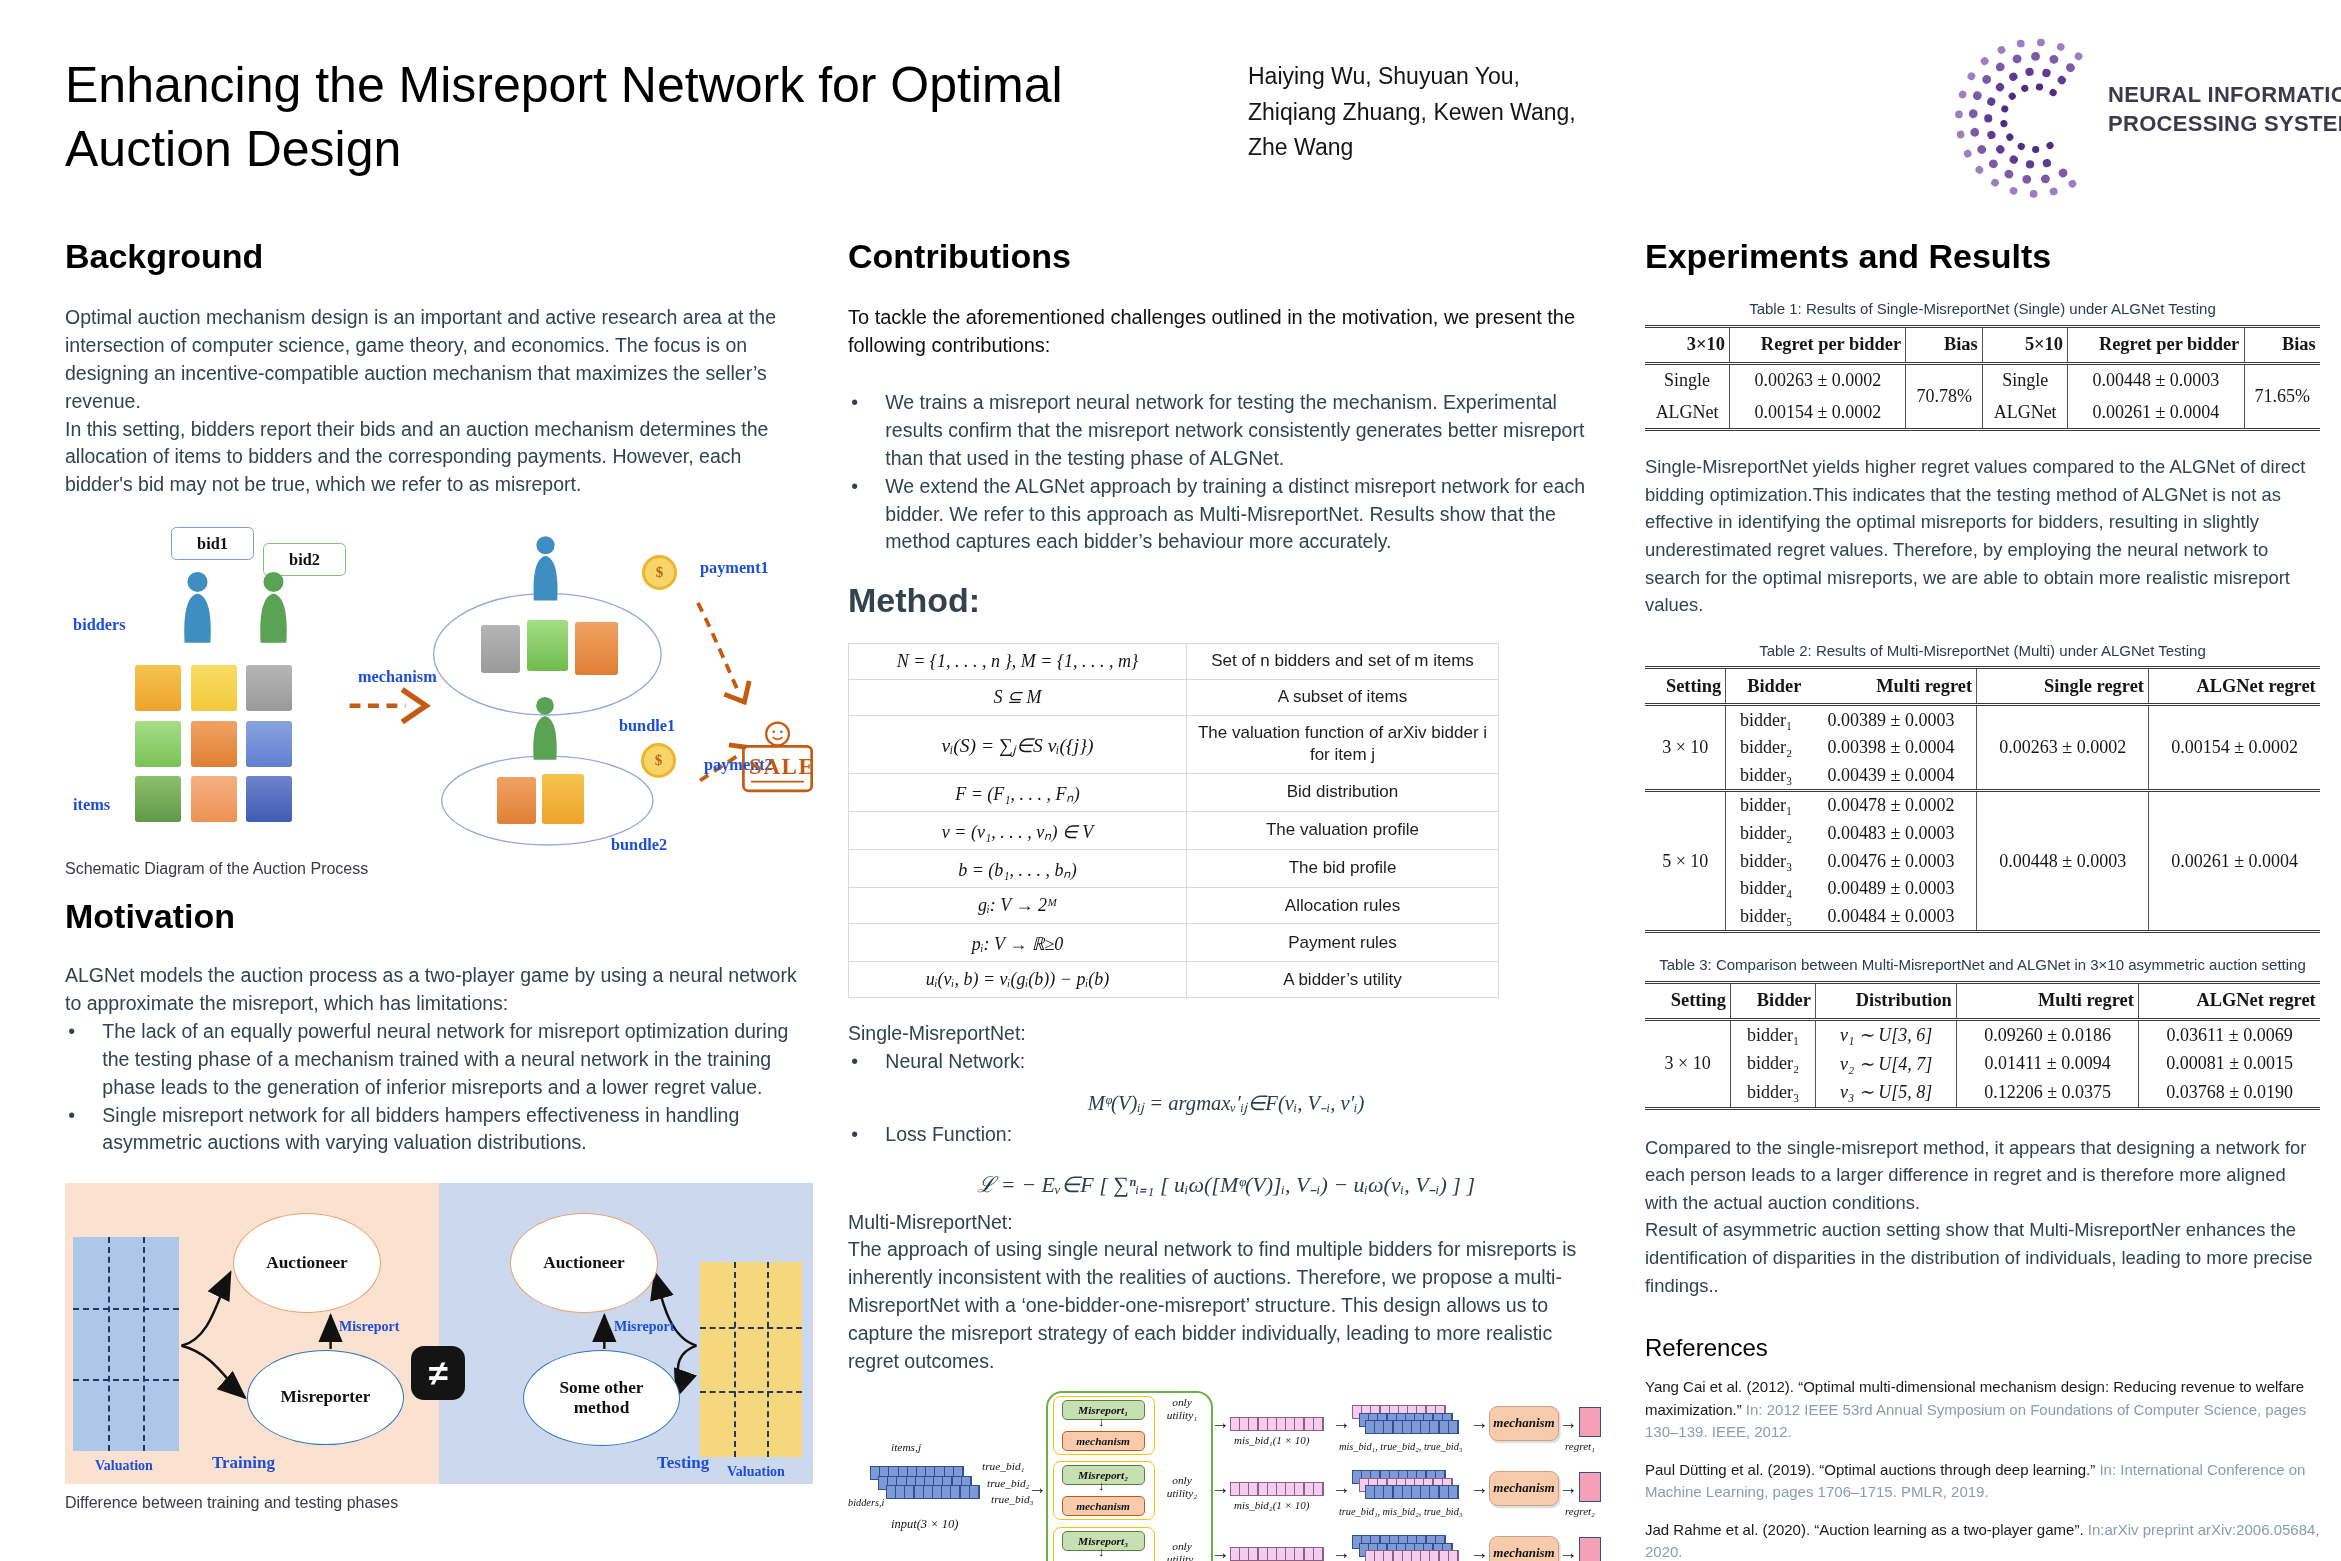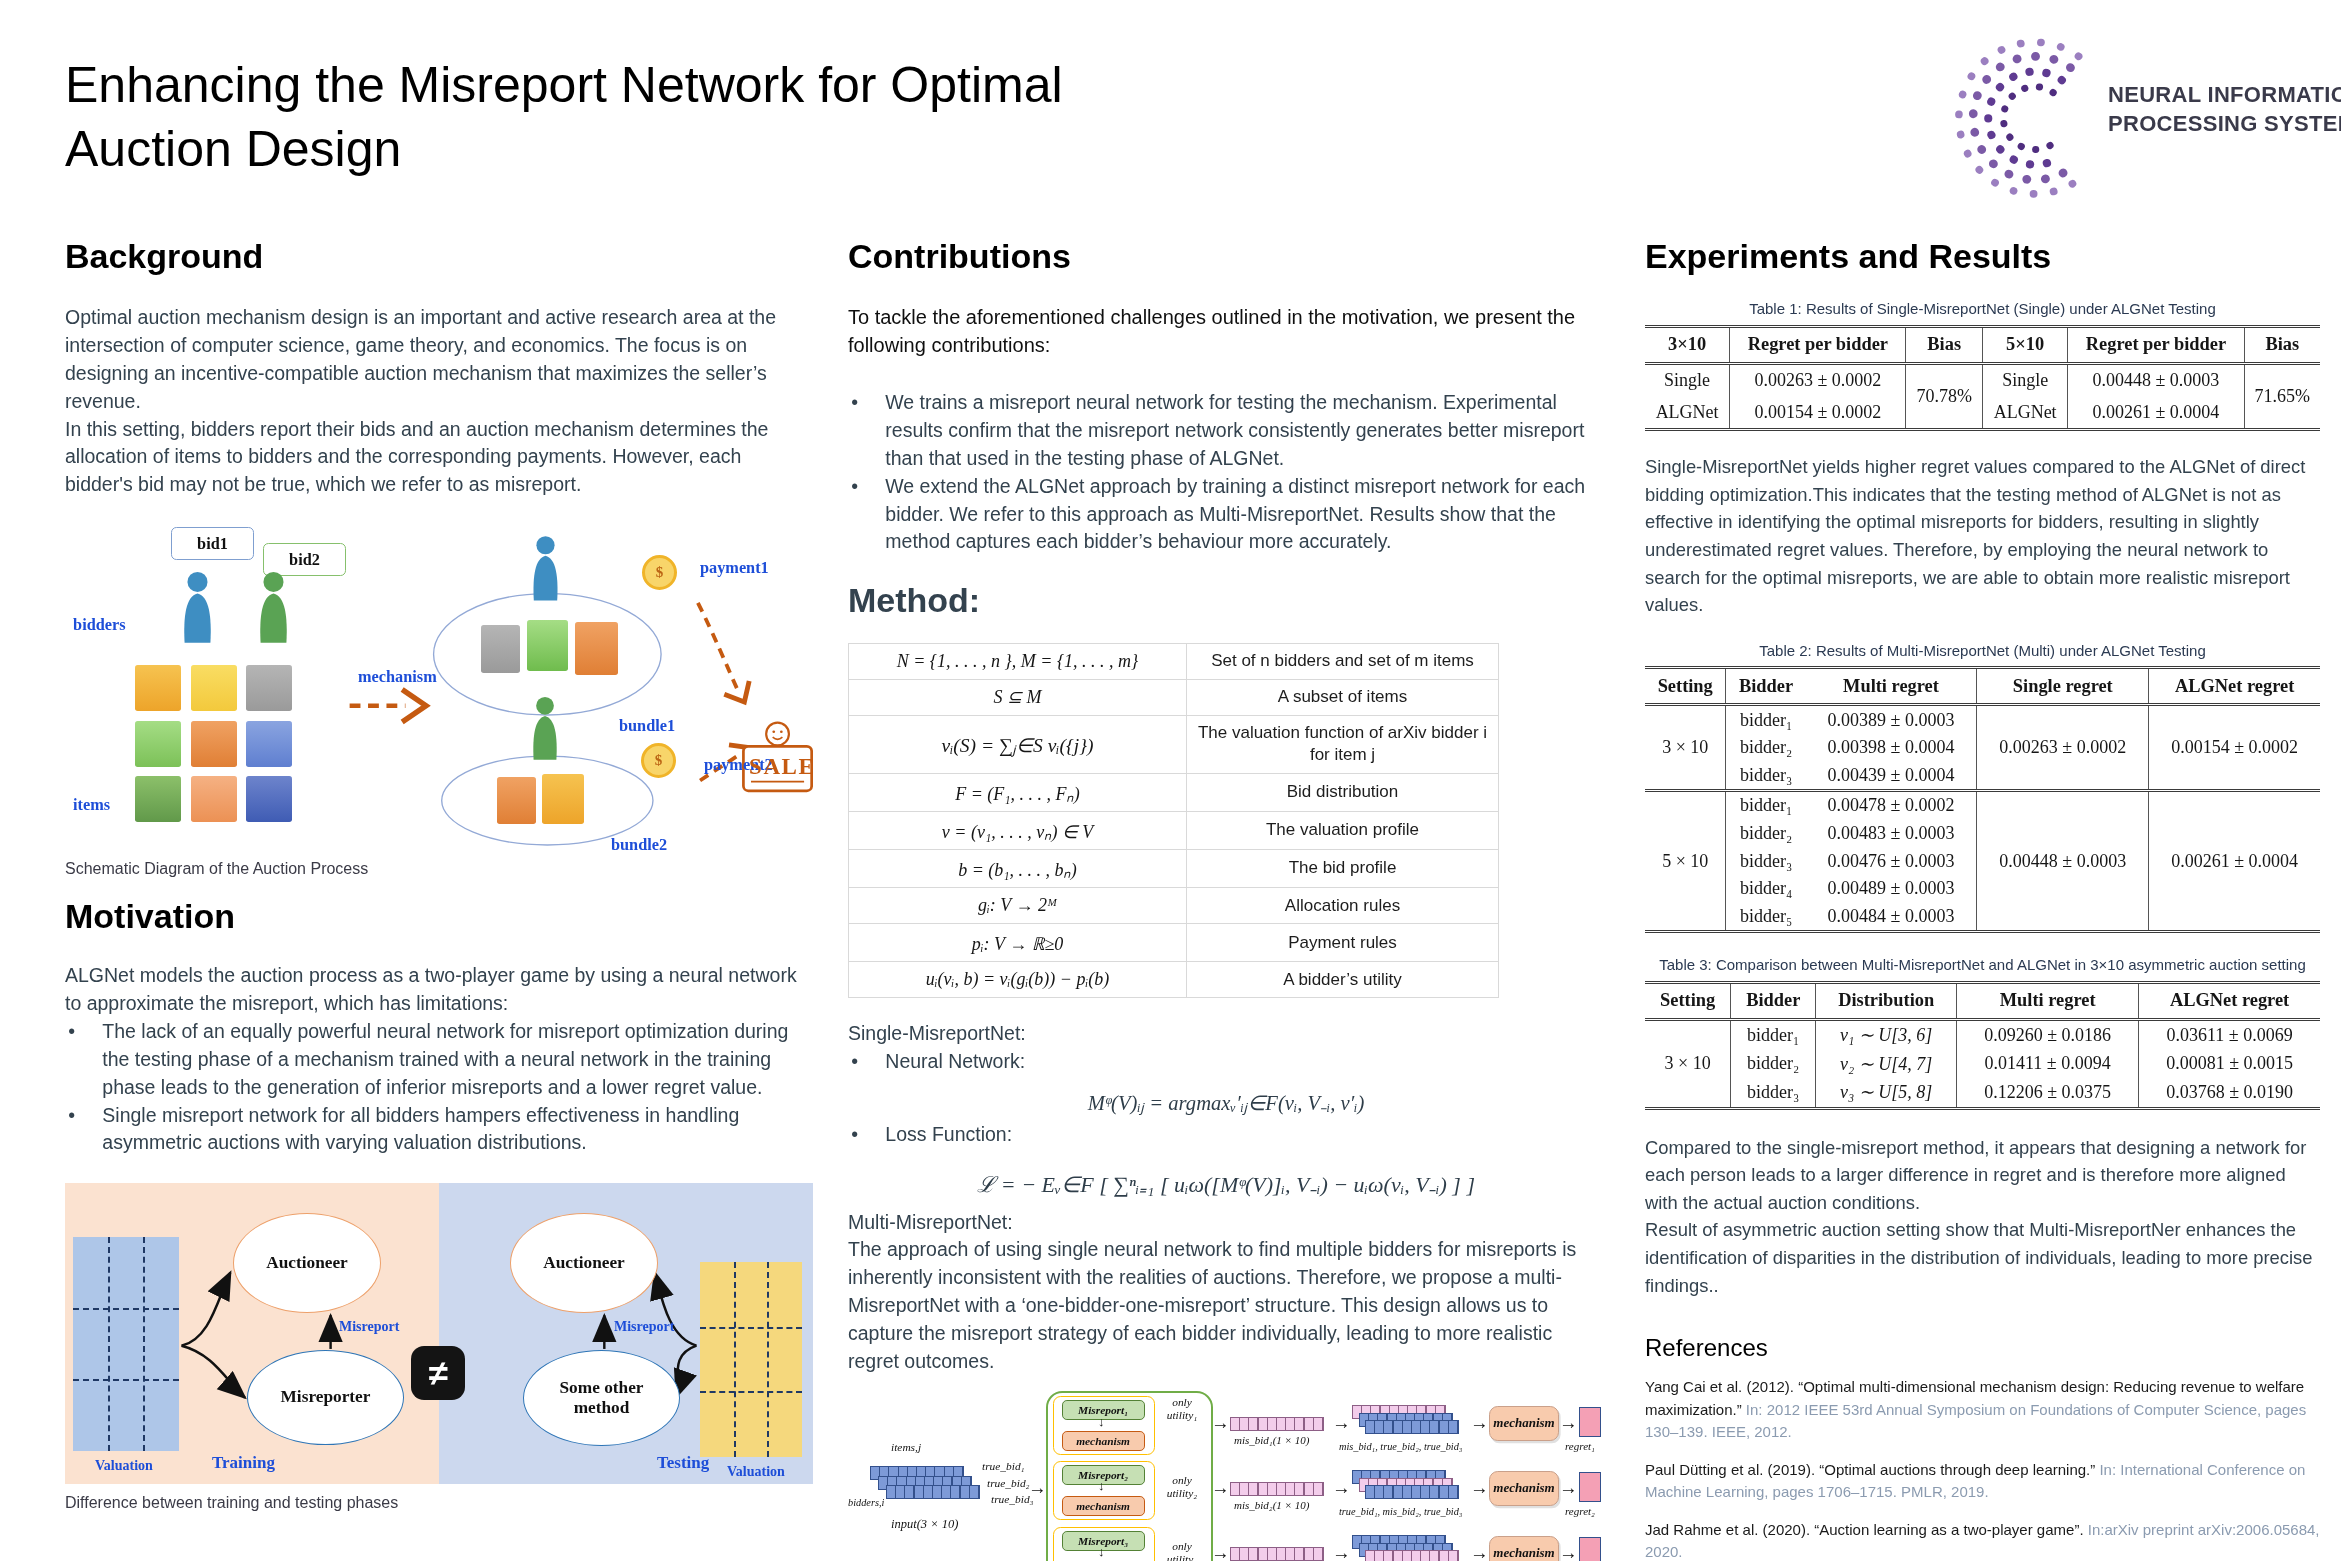--- a/index.html
+++ b/index.html
@@ -61,37 +61,42 @@
   .mch{background:#f8cbad;border:1.1px solid #c55a11}
   .al{position:absolute;font-family:"Liberation Serif",serif;font-style:italic;font-size:11.4px;white-space:nowrap;color:#111}
   .alc{text-align:center;white-space:normal}
   .arr{position:absolute;font-size:18.4px;color:#111;font-weight:bold;line-height:1}
   .mechbox{position:absolute;width:68px;height:33px;background:#f8cbad;border:1.1px solid #caa08a;border-radius:8.7px;
     display:flex;align-items:center;justify-content:center;font-family:"Liberation Serif",serif;font-style:italic;font-weight:bold;font-size:13px;box-shadow:1.6px 2.2px 0 #e0e0e0}
   .regret{position:absolute;width:19.5px;height:28px;background:#f4a0b5;border:1.1px solid #33508c}
   
   .bt{border-collapse:collapse;font-family:"Liberation Serif",serif;color:#161616;margin:7.6px auto 0;
     border-top:3.3px double #3a3a3a;border-bottom:3.3px double #3a3a3a}
-  .bt th{font-weight:bold;font-size:18.4px;padding:6.5px 4.3px;border-bottom:3.3px double #3a3a3a;text-align:center}
+  .bt th{font-weight:bold;font-size:18.4px;padding:6.5px 4.3px;border-bottom:3.3px double #3a3a3a;text-align:right}
   .bt td{font-size:18px;padding:5.4px 4.3px;text-align:center}
   .t2 td{padding:3.3px 4.3px}
   .vl{border-left:1.1px solid #555}
   tbody.g2 tr:first-child>td{border-top:3.3px double #3a3a3a}
   .ital{font-style:italic}
   .rp{font-size:18.4px;line-height:1.5;color:#33424e;margin:0}
   .refh{font-size:24px;color:#000;font-weight:400;margin:35px 0 0 0}
   .ref{font-size:15px;line-height:1.5;margin-top:14px;color:#1a1a1a}
   .ref .v{color:#8b9bb0}
 </style>
 </head>
 <body>
 
 <div class="poster">
 
   <div class="title">Enhancing the Misreport Network for Optimal Auction Design</div>
+  <div class="authors">
+    <div>Haiying Wu, Shuyuan You,</div>
+    <div>Zhiqiang Zhuang, Kewen Wang,</div>
+    <div>Zhe Wang</div>
+  </div>
   <div class="logo">
     <svg width="379" height="195" viewBox="0 0 700 360">
       <path d="M 198,123 A 58 58 0 1 0 198,217" fill="none" stroke="#4f2d7f" stroke-width="13" stroke-linecap="round" stroke-dasharray="0.4 27"></path>
       <path d="M 214,100 A 86 86 0 1 0 214,240" fill="none" stroke="#5f3b92" stroke-width="15" stroke-linecap="round" stroke-dasharray="0.4 31"></path>
       <path d="M 230,77 A 114 114 0 1 0 230,263" fill="none" stroke="#7b5aa6" stroke-width="16" stroke-linecap="round" stroke-dasharray="0.4 34"></path>
       <path d="M 245,56 A 140 140 0 1 0 245,284" fill="none" stroke="#9b7fc0" stroke-width="14" stroke-linecap="round" stroke-dasharray="0.4 37"></path>
     </svg>
     <div class="logo-text">
       <div>NEURAL INFORMATION</div>
       <div>PROCESSING SYSTEMS</div>

